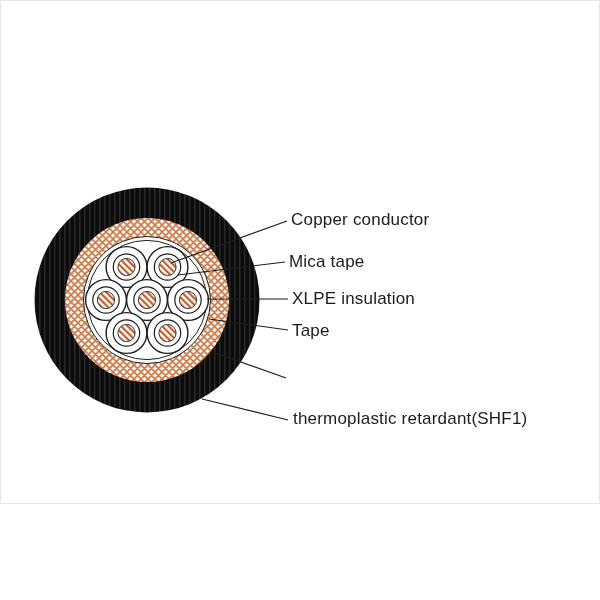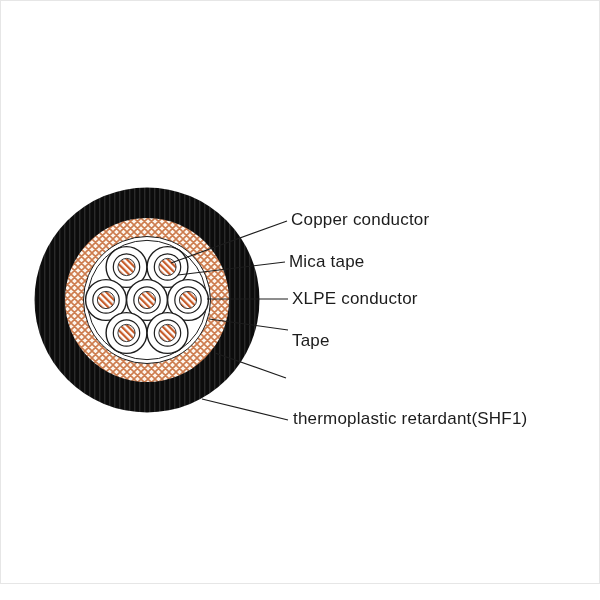--- a/index.html
+++ b/index.html
@@ -8,21 +8,21 @@
     --braid-line:#cd7c4e;
     --braid-bg:#fdf6ee;
     --copper-stripe:#c75b28;
     --line-color:#1d1d1d;
     --text-color:#1c1c1c;
     --background:#ffffff;
   }
   html,body{margin:0;padding:0;}
   body{font-family:"Liberation Sans", sans-serif;background:#fff;}
   .page{
-    position:relative;width:600px;height:584px;background:var(--background);
+    position:relative;width:600px;height:504px;background:var(--background);
     border:1px solid #e6e6e6;box-sizing:border-box;overflow:hidden;
   }
   .diagram-svg{position:absolute;left:0;top:0;}
   .ins{fill:#ffffff;stroke:var(--line-color);stroke-width:1.4;}
   .mica{fill:#ffffff;stroke:var(--line-color);stroke-width:1.2;}
   .copper{fill:url(#p-copper);stroke:#3a3a3a;stroke-width:1;}
   .leader{stroke:var(--line-color);stroke-width:1.15;fill:none;}
   .label{
     position:absolute;transform:translateY(-50%);
     font-size:17px;color:var(--text-color);white-space:nowrap;
@@ -85,19 +85,19 @@
       <line class="leader" x1="177" y1="274" x2="284" y2="261"></line>
       <line class="leader" x1="206" y1="298" x2="287" y2="298"></line>
       <line class="leader" x1="208" y1="318" x2="287" y2="329"></line>
       <line class="leader" x1="214" y1="352" x2="285" y2="377"></line>
       <line class="leader" x1="201" y1="398" x2="287" y2="419"></line>
     </g>
   </svg>
 
   <div class="label" style="left:290px;top:219px">Copper conductor</div>
   <div class="label" style="left:288px;top:261px">Mica tape</div>
-  <div class="label" style="left:291px;top:298px">XLPE conductor</div>
-  <div class="label" style="left:291px;top:340px">Tape</div>
+  <div class="label" style="left:291px;top:298px">XLPE insulation</div>
+  <div class="label" style="left:291px;top:330px">Tape</div>
   <div class="label-block" style="left:292px;top:410px">
     <div>thermoplastic retardant(SHF1)</div>
   </div>
 
 </div>
 
 </body></html>

